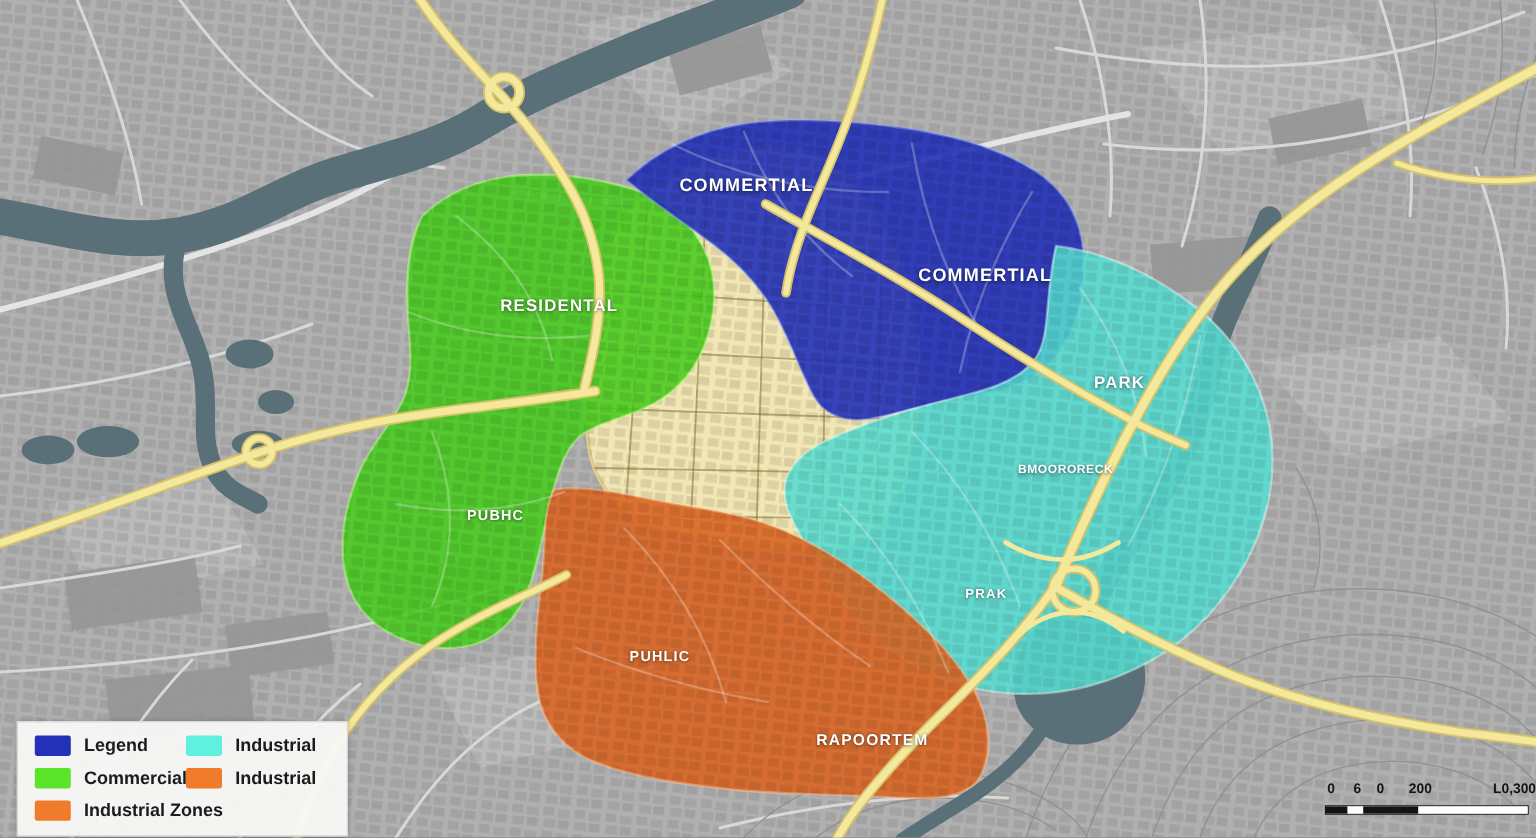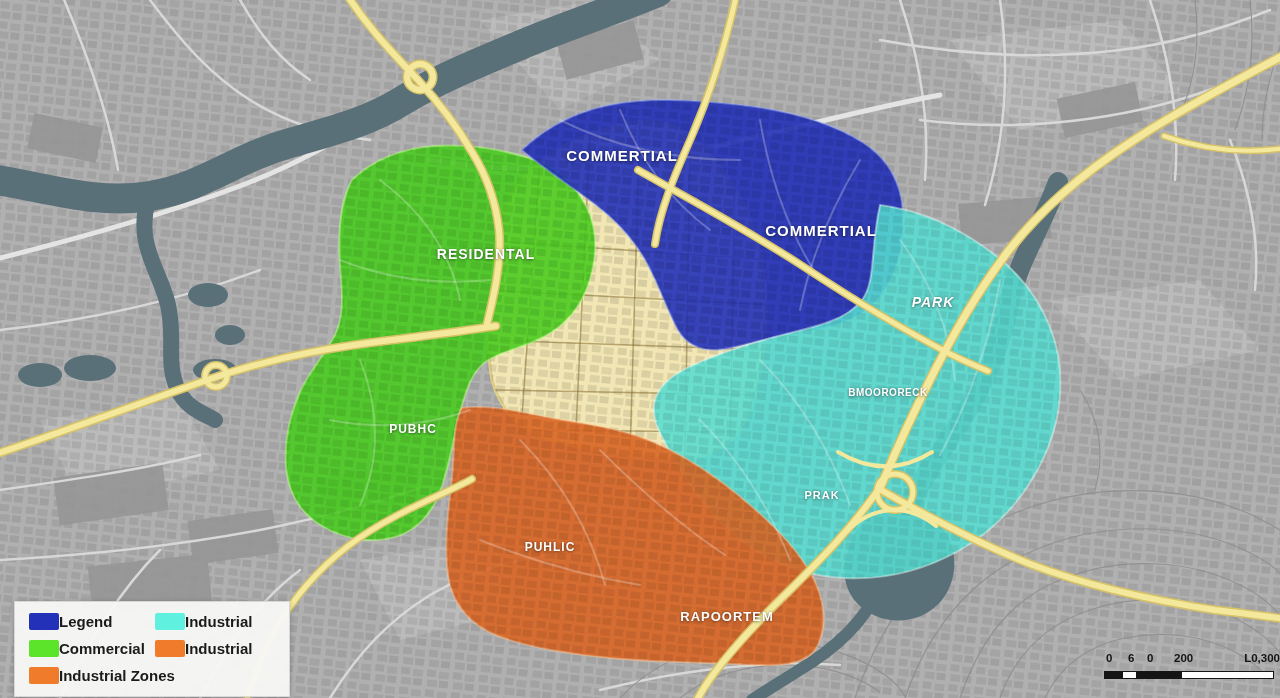--- a/index.html
+++ b/index.html
@@ -14,21 +14,21 @@
     color:#fff;font-weight:700;letter-spacing:1px;white-space:nowrap;
     text-shadow:0 1px 3px rgba(0,0,0,.40),0 0 2px rgba(0,0,0,.25);
   }
   .legend{
     position:absolute;left:14px;top:601px;width:276px;
     background:rgba(247,247,245,.96);border:1px solid #d7d7d7;
     box-shadow:0 1px 5px rgba(0,0,0,.22);
     padding:11px 14px 12px 14px;
     display:grid;grid-template-columns:1fr 1fr;column-gap:6px;row-gap:10px;
   }
-  .legend-item{display:flex;align-items:center;min-width:0;}
+  .legend-item{display:flex;align-items:center;gap:11px;min-width:0;}
   .swatch{width:30px;height:17px;border-radius:2px;flex:0 0 auto;}
   .legend-label{font-size:15px;font-weight:600;color:#1b1b1b;white-space:nowrap;}
   .scalebar{position:absolute;left:1104px;top:652px;width:176px;}
   .scale-labels{position:relative;height:17px;font-size:11.5px;font-weight:700;color:#141414;}
   .scale-labels span{position:absolute;top:0;}
   .sl-0{left:2px;} .sl-1{left:24px;} .sl-2{left:43px;} .sl-3{left:70px;} .sl-4{right:0;margin-left:24px;}
   .scale-track{margin-top:2px;height:8px;width:170px;border:1px solid #141414;display:flex;background:#fdfdfd;}
   .scale-track div{height:100%;}
   .seg-0{width:18px;background:#141414;}
   .seg-1{width:13px;background:#fdfdfd;}
@@ -212,22 +212,22 @@
       <path stroke-width="4" d="M838,452 C868,470 900,472 932,452"></path>
       <path stroke-width="4" d="M846,532 C872,506 906,502 936,526"></path>
       <circle cx="420" cy="77" r="13" stroke-width="6"></circle>
       <circle cx="216" cy="376" r="11" stroke-width="5"></circle>
       <circle cx="895" cy="492" r="18" stroke-width="5"></circle>
     </g>
   </svg>
 
   <div class="zlabel" style="left:622px;top:155px;font-size:15px;">COMMERTIAL</div>
   <div class="zlabel" style="left:821px;top:230px;font-size:15px;">COMMERTIAL</div>
-  <div class="zlabel" style="left:466px;top:254px;font-size:14px;margin-left:20px;">RESIDENTAL</div>
-  <div class="zlabel" style="left:933px;top:302px;font-size:14px;font-style:italic;">PARK</div>
+  <div class="zlabel" style="left:466px;top:254px;font-size:14px;">RESIDENTAL</div>
+  <div class="zlabel" style="left:933px;top:318px;font-size:14px;">PARK</div>
   <div class="zlabel" style="left:888px;top:392px;font-size:10px;letter-spacing:.5px;">BMOORORECK</div>
   <div class="zlabel" style="left:822px;top:483px;font-size:11px;margin-top:12px;">PRAK</div>
   <div class="zlabel" style="left:413px;top:429px;font-size:12px;">PUBHC</div>
   <div class="zlabel" style="left:550px;top:547px;font-size:12px;">PUHLIC</div>
   <div class="zlabel" style="left:727px;top:616px;font-size:13px;">RAPOORTEM</div>
 
   <div class="legend">
     <div class="legend-item">
       <span class="swatch" style="background: rgb(34, 49, 184);"></span>
       <span class="legend-label">Legend</span>

